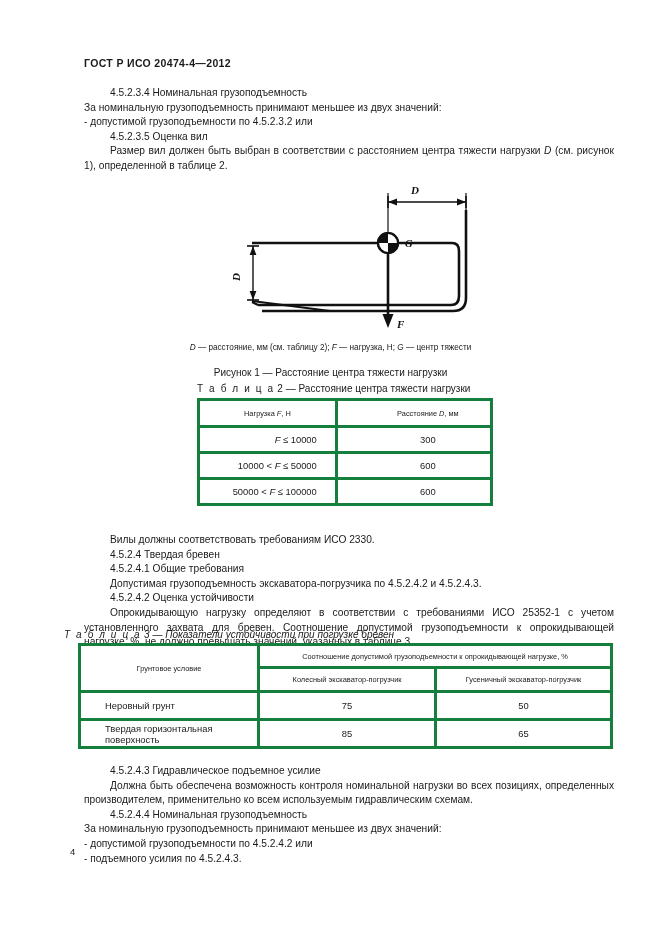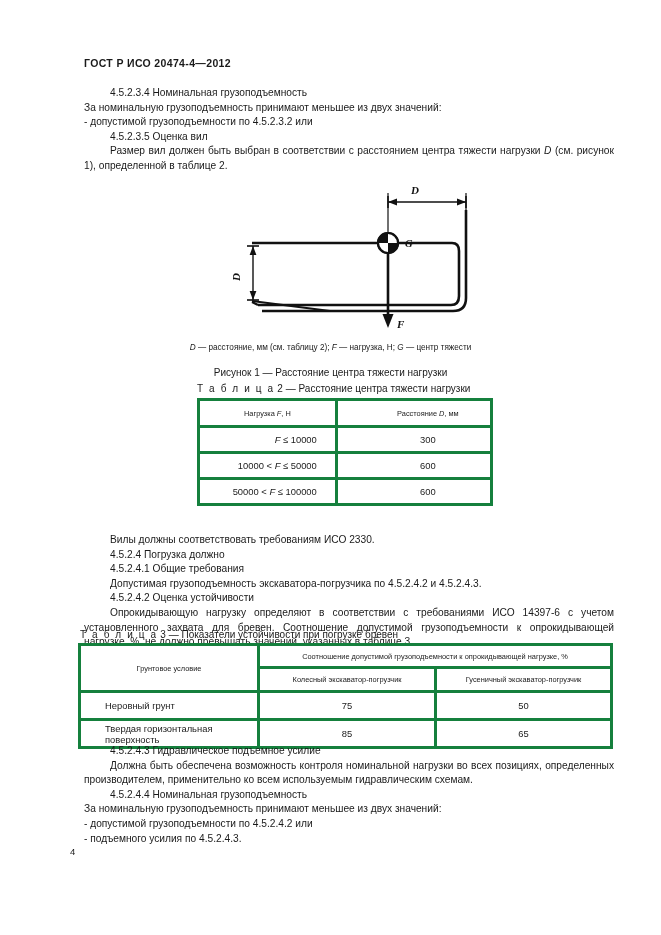--- a/index.html
+++ b/index.html
@@ -123,22 +123,23 @@
   table.t2 { width: 296px; }
   table.t2 th { height: 24px; }
   table.t2 td { height: 23px; font-size: 9.4px; }
   table.t2 .c1 { width: 144px; text-align: right; padding-right: 18px; }
   table.t2 .c2 { width: 151px; padding-left: 28px; }
   table.t2 th.c1 { text-align: center; padding-right: 0; }
 
   
   .t3-title {
     position: absolute;
-    left: 80px;
+    left: 64px;
     top: 628px;
+    font-style: italic;
   }
   .t3-wrap {
     position: absolute;
     left: 78px;
     top: 643px;
   }
   table.t3 { width: 535px; }
   table.t3 .h-cond { width: 169px; height: 42px; }
   table.t3 .h-ratio { height: 20px; }
   table.t3 .h-wheel { width: 167px; height: 21px; }
@@ -259,25 +260,25 @@
         <tr>
           <td class="c1">50000 &lt; <i class="sym">F</i> ≤ 100000</td>
           <td class="c2">600</td>
         </tr>
       </tbody>
     </table>
   </div>
 
   <div class="content" style="top:501px;margin-top:32px;">
     <p class="line indent">Вилы должны соответствовать требованиям ИСО 2330.</p>
-    <p class="line indent">4.5.2.4  Погрузка должно</p>
+    <p class="line indent">4.5.2.4  Твердая бревен</p>
     <p class="line indent">4.5.2.4.1  Общие требования</p>
     <p class="line indent">Допустимая грузоподъемность экскаватора-погрузчика по 4.5.2.4.2 и 4.5.2.4.3.</p>
     <p class="line indent">4.5.2.4.2  Оценка устойчивости</p>
-    <p class="para">Опрокидывающую нагрузку определяют в соответствии с требованиями ИСО 14397-6 с учетом установленного захвата для бревен. Соотношение допустимой грузоподъемности к опрокидывающей нагрузке, %, не должно превышать значений, указанных в таблице 3.</p>
+    <p class="para">Опрокидывающую нагрузку определяют в соответствии с требованиями ИСО 25352-1 с учетом установленного захвата для бревен. Соотношение допустимой грузоподъемности к опрокидывающей нагрузке, %, не должно превышать значений, указанных в таблице 3.</p>
   </div>
 
   <div class="tbl-title t3-title">
     <span class="sp">Т а б л и ц а</span>
     <span>3</span>
     <span>—</span>
     <span>Показатели устойчивости при погрузке бревен</span>
   </div>
 
   <div class="t3-wrap">
@@ -300,21 +301,21 @@
         </tr>
         <tr>
           <td class="cell-cond">Твердая горизонтальная поверхность</td>
           <td class="cell-val">85</td>
           <td class="cell-val">65</td>
         </tr>
       </tbody>
     </table>
   </div>
 
-  <div class="content" style="top:744px;">
+  <div class="content" style="top:764px;">
     <p class="line indent">4.5.2.4.3  Гидравлическое подъемное усилие</p>
     <p class="para">Должна быть обеспечена возможность контроля номинальной нагрузки во всех позициях, определенных производителем, применительно ко всем используемым гидравлическим схемам.</p>
     <p class="line indent">4.5.2.4.4  Номинальная грузоподъемность</p>
     <p class="line">За номинальную грузоподъемность принимают меньшее из двух значений:</p>
     <p class="line">- допустимой грузоподъемности по 4.5.2.4.2 или</p>
     <p class="line">- подъемного усилия по 4.5.2.4.3.</p>
   </div>
 
   <div class="page-number">4</div>
 

